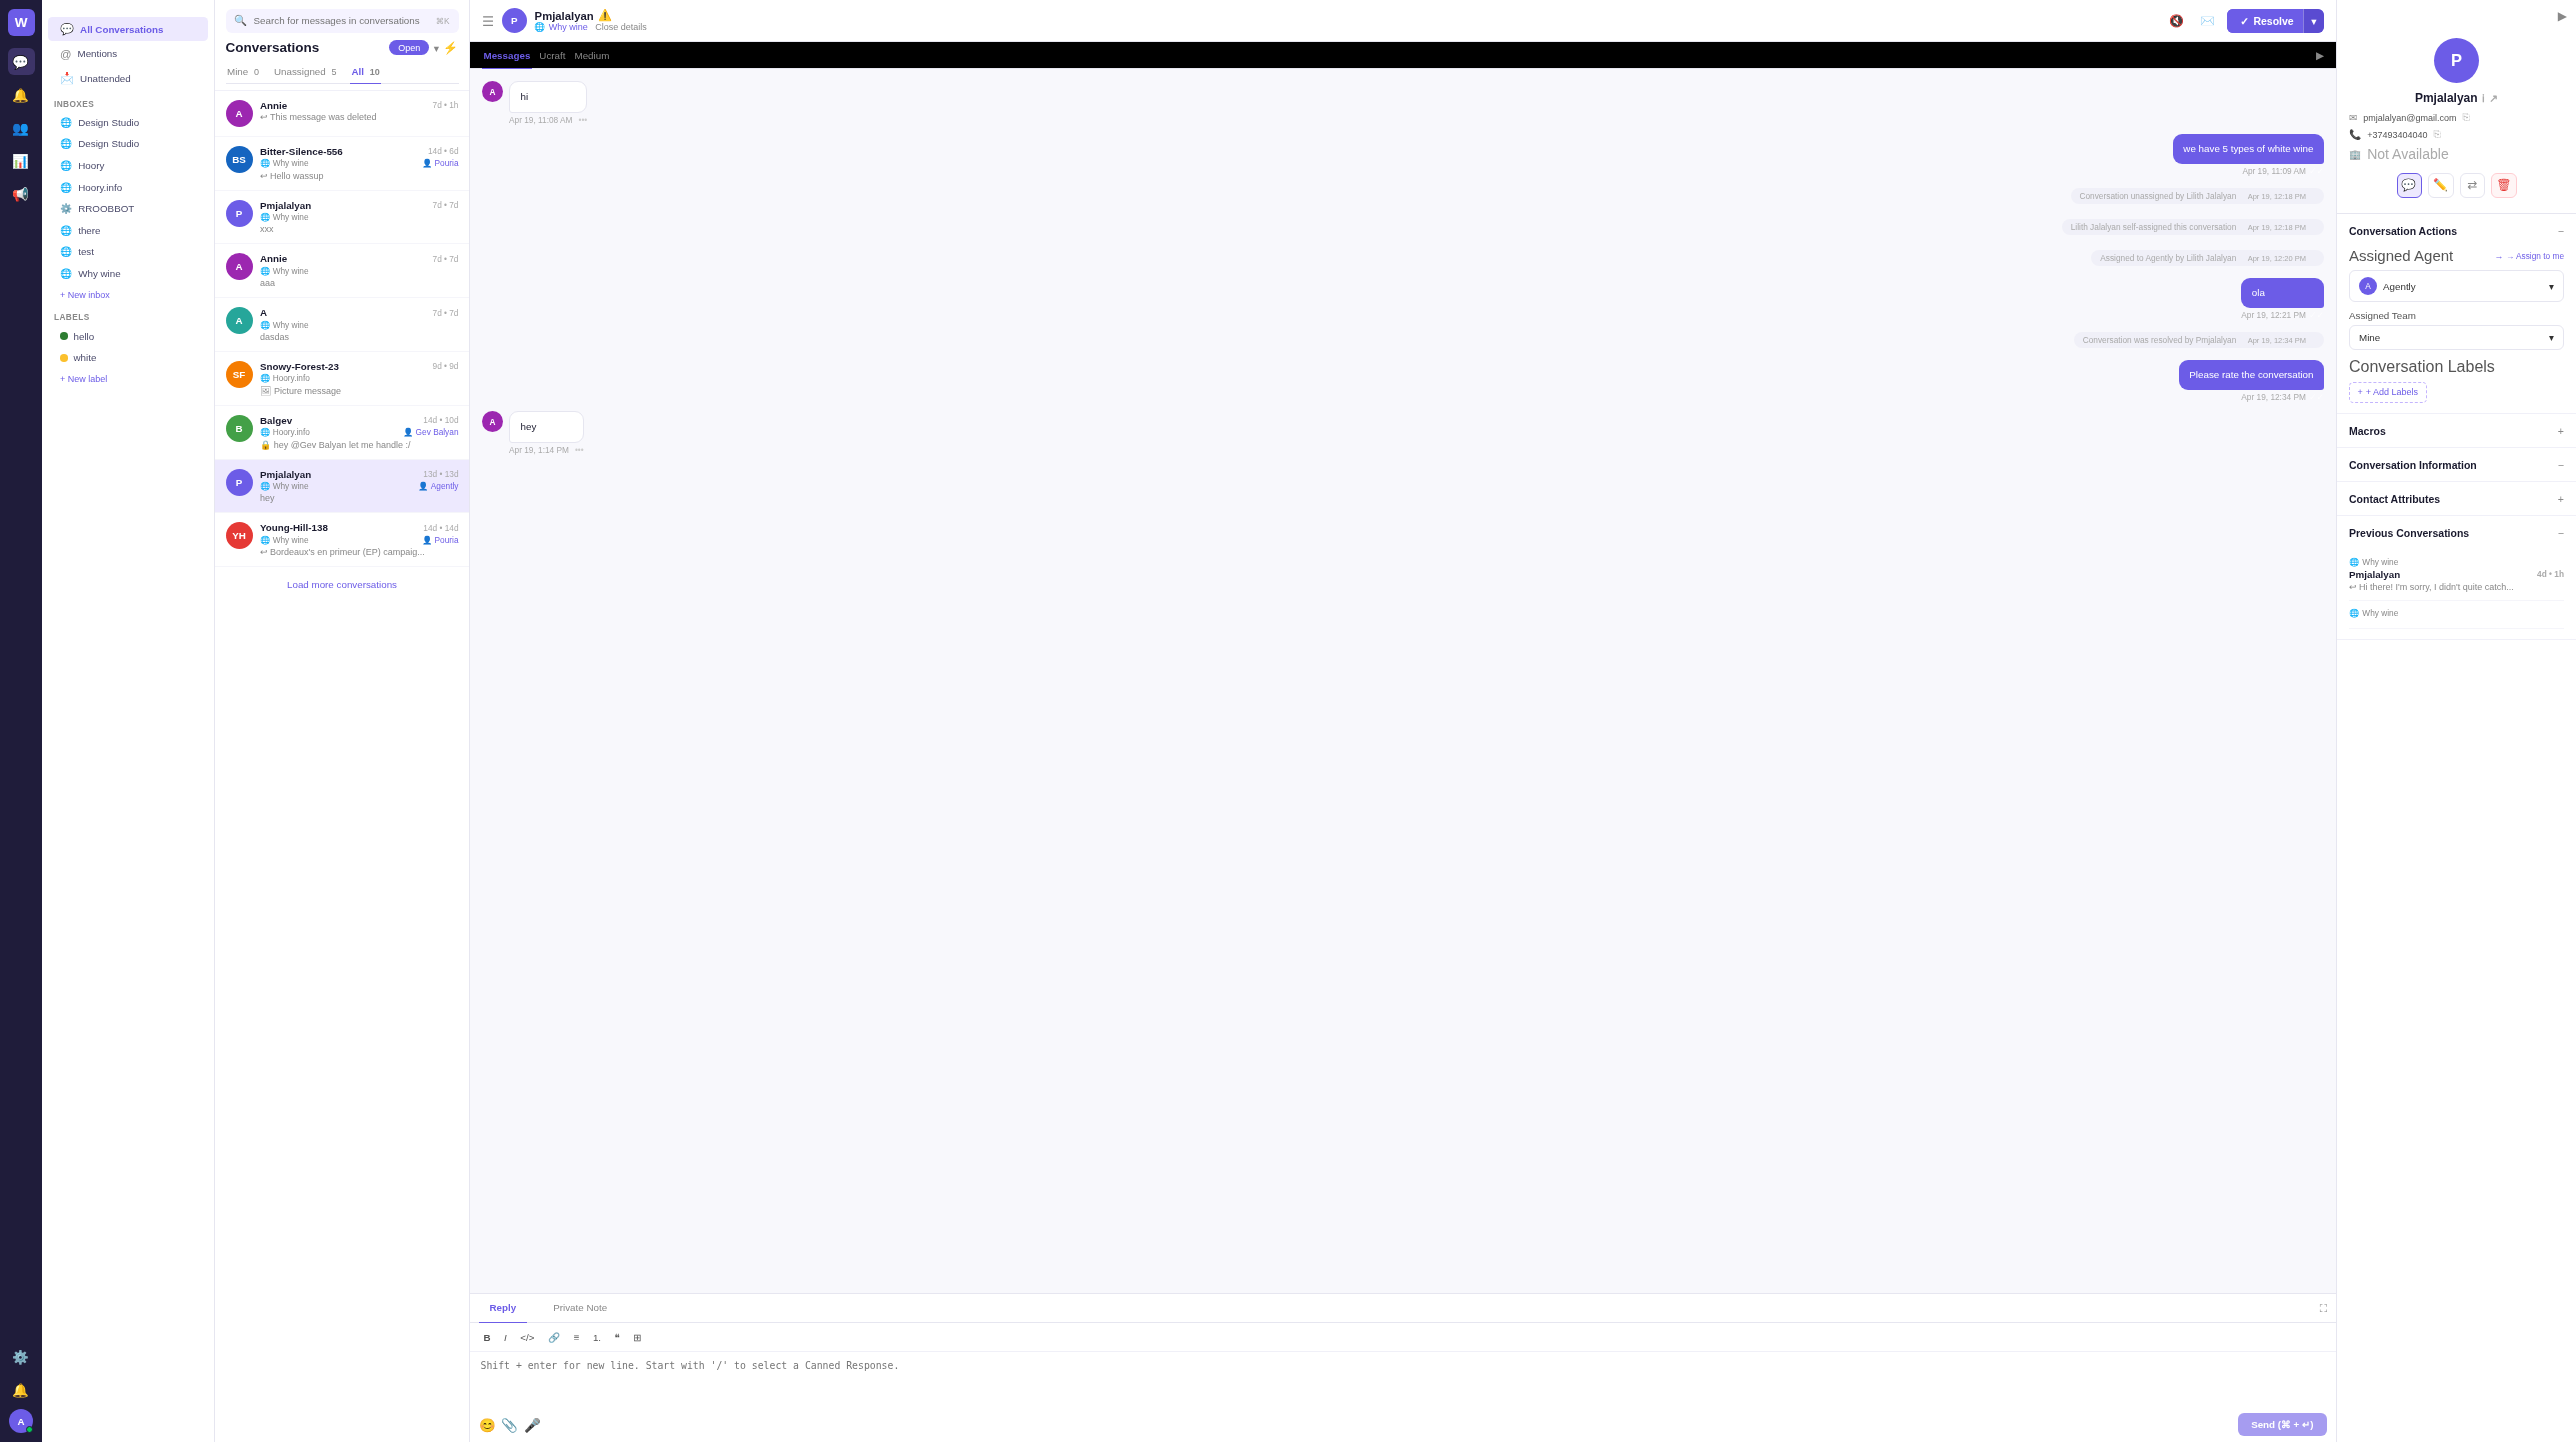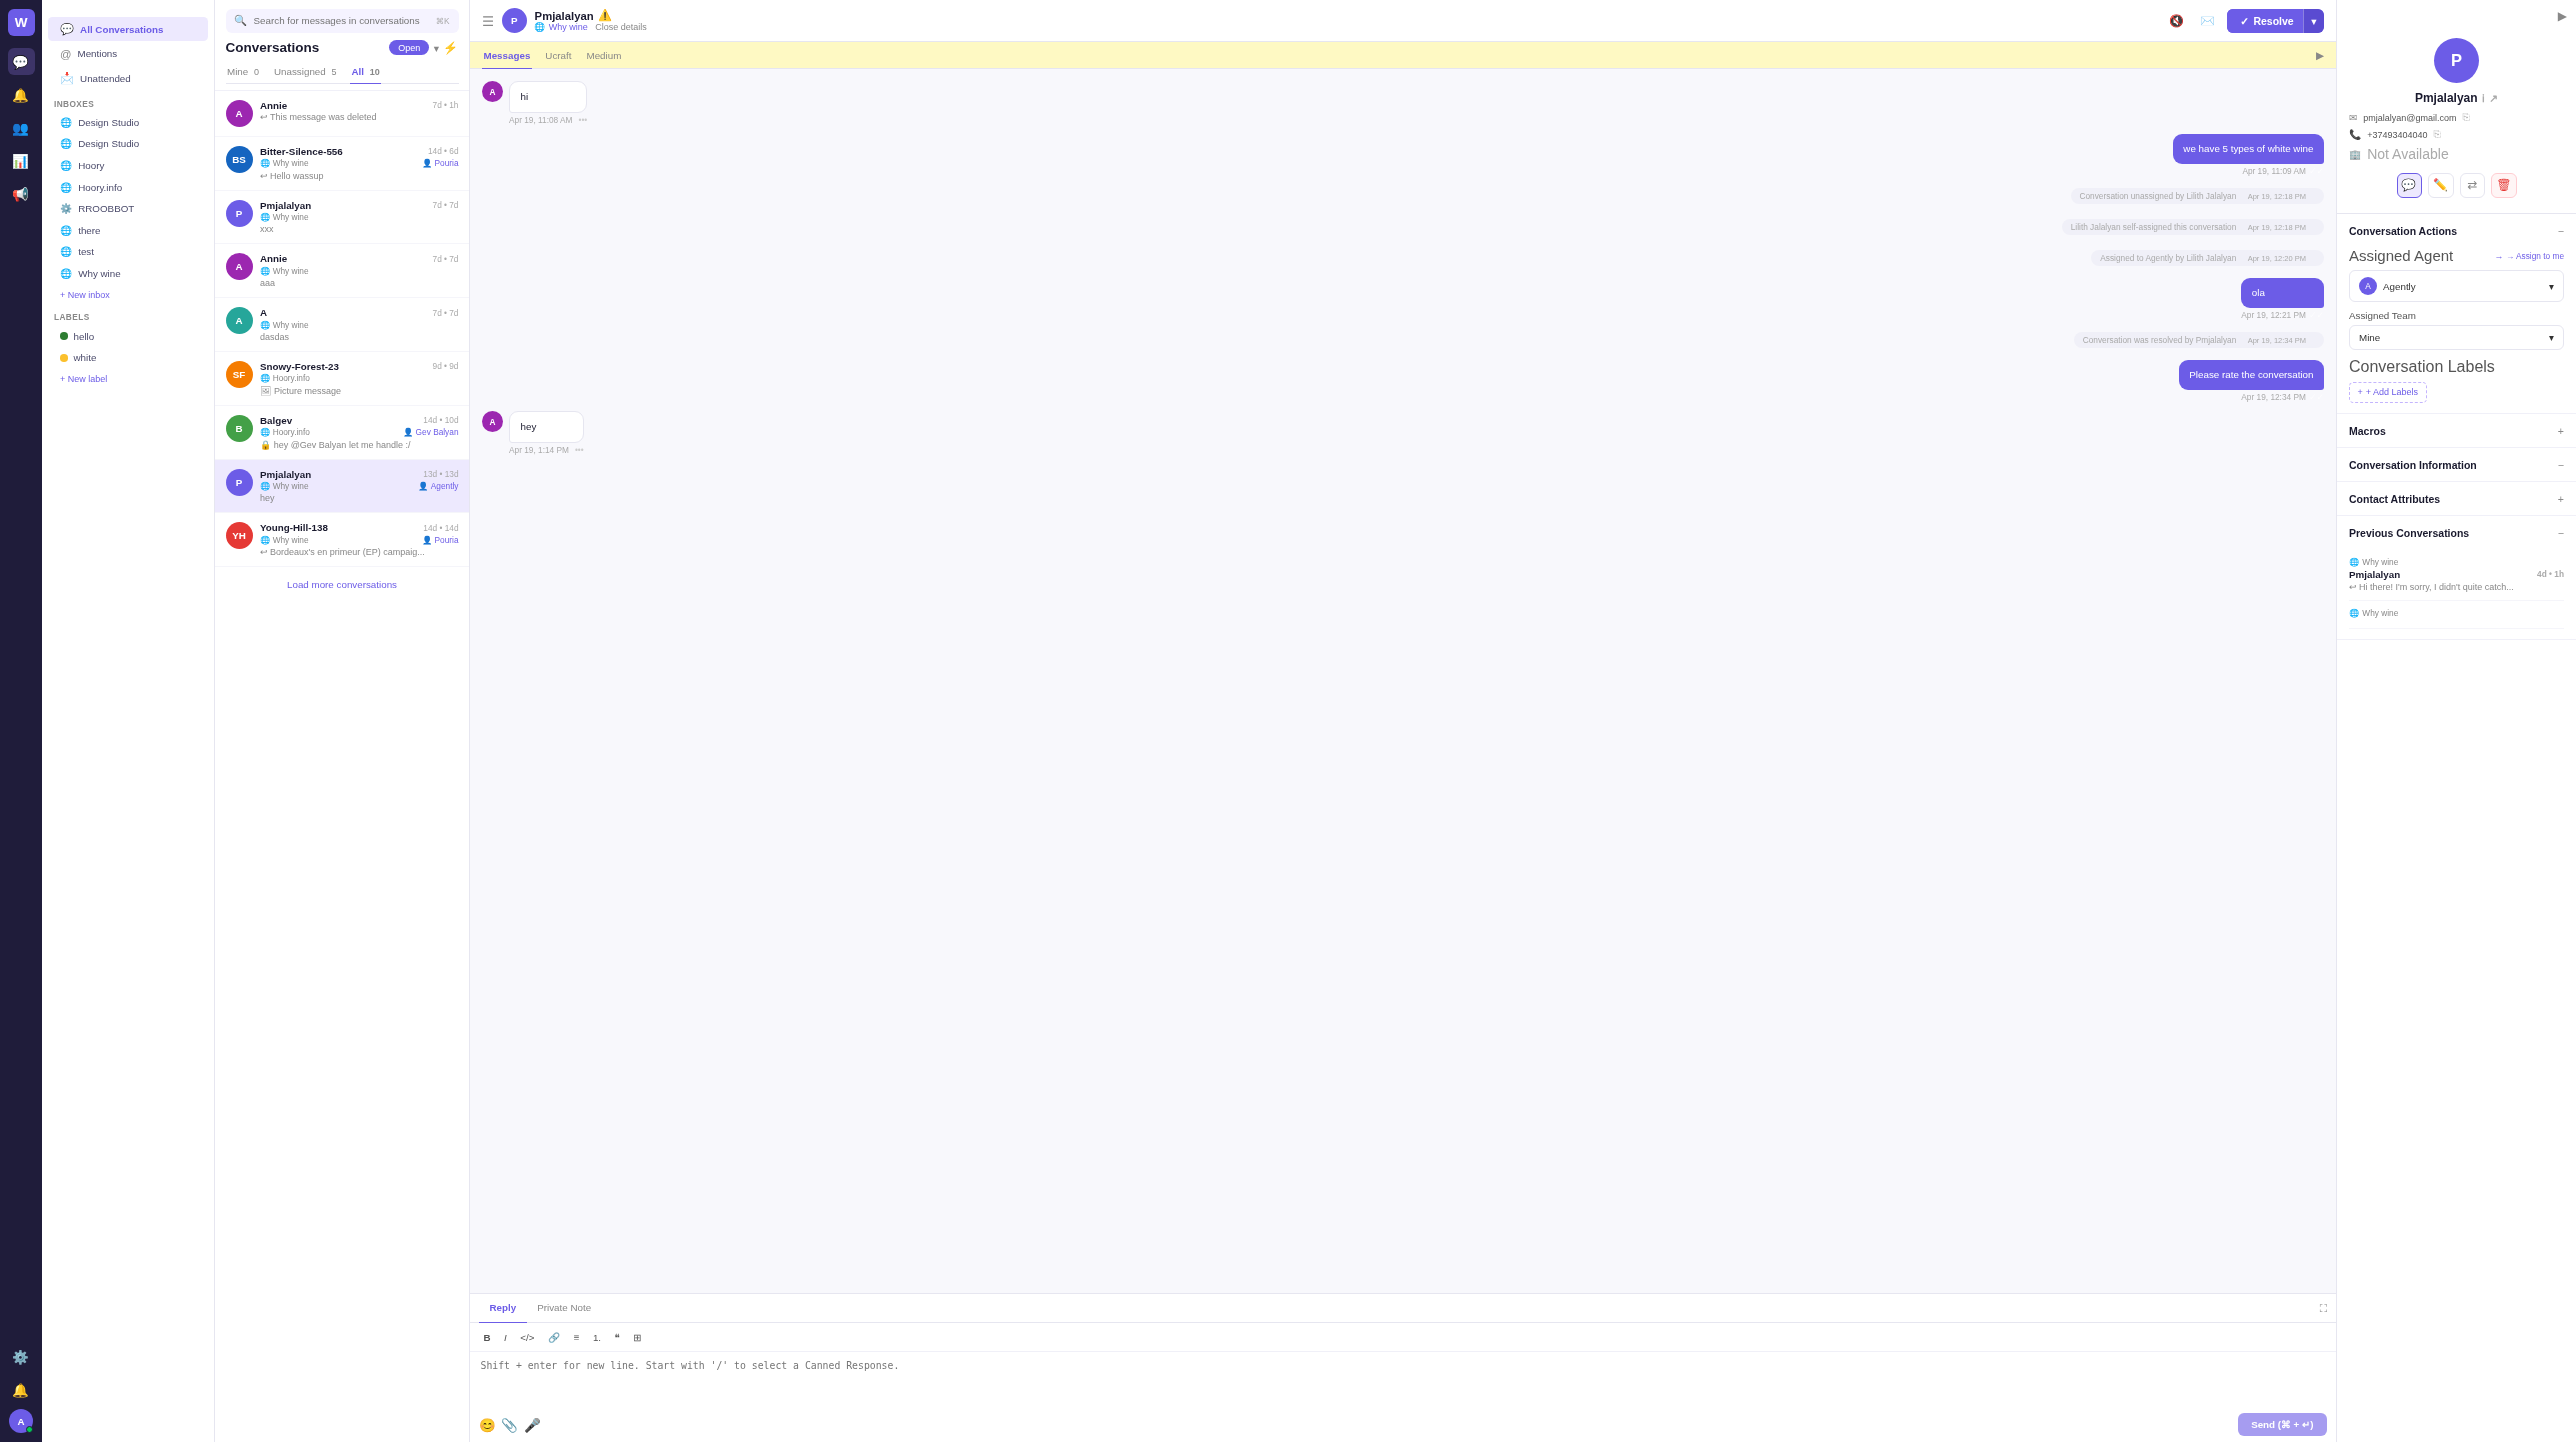--- a/index.html
+++ b/index.html
@@ -70,41 +70,41 @@
     .chat-header { background: white; border-bottom: 0.8px solid #e6e6f0; padding: 0 12px; display: flex; align-items: center; justify-content: space-between; height: 42px; flex-shrink: 0; }
     .chat-header-avatar { width: 25.5px; height: 25.5px; border-radius: 50%; background: #6c5ce7; display: flex; align-items: center; justify-content: center; color: white; font-size: 9.8px; font-weight: 700; }
     .chat-header-name { font-size: 11.3px; font-weight: 700; color: #1a1a2e; display: flex; align-items: center; gap: 4.5px; }
     .chat-header-sub { font-size: 9px; color: #6c5ce7; display: flex; align-items: center; gap: 3px; }
     .chat-header-right { display: flex; align-items: center; gap: 6px; }
     .resolve-btn { background: #6c5ce7; color: white; border: none; border-radius: 6px; padding: 6px 13.5px; font-size: 10.5px; font-weight: 600; cursor: pointer; display: flex; align-items: center; gap: 4.5px; }
     .resolve-btn-arrow { background: #5a4bd1; border-left: 0.8px solid rgba(255,255,255,0.3); padding: 6px 7.5px; border-radius: 0 6px 6px 0; cursor: pointer; color: white; margin-left: -4.5px; }
     .icon-btn { width: 25.5px; height: 25.5px; border-radius: 4.5px; background: transparent; border: none; cursor: pointer; display: flex; align-items: center; justify-content: center; color: #888; font-size: 12px; }
 
     
-    .chat-tabs { background: #fef9c3; border-bottom: 0.8px solid #e6e6f0; padding: 0 12px; display: flex; align-items: center; gap: 12px; flex-shrink: 0; }
+    .chat-tabs { background: #000000; border-bottom: 0.8px solid #e6e6f0; padding: 0 12px; display: flex; align-items: center; gap: 6px; flex-shrink: 0; }
     .chat-tab { font-size: 9.8px; color: #888; padding: 7.5px 1.5px; cursor: pointer; border-bottom: 1.5px solid transparent; margin-bottom: -0.8px; }
     .chat-tab.active { color: #6c5ce7; border-bottom: 1.5px solid #6c5ce7; font-weight: 600; }
     .chat-tab-expand { margin-left: auto; color: #888; cursor: pointer; font-size: 10.5px; }
 
     
     .messages-area { flex: 1; overflow-y: auto; padding: 12px; display: flex; flex-direction: column; gap: 9px; }
     .msg-bubble-left { max-width: 60%; align-self: flex-start; }
     .msg-bubble-right { max-width: 60%; align-self: flex-end; }
     .bubble { padding: 7.5px 10.5px; border-radius: 9px; font-size: 9.8px; line-height: 1.5; }
     .bubble-left { background: white; color: #1a1a2e; border: 0.8px solid #e6e6f0; border-bottom-left-radius: 3px; }
     .bubble-right { background: #6c5ce7; color: white; border-bottom-right-radius: 3px; }
     .msg-time { font-size: 8.3px; color: #aaa; margin-top: 2.3px; display: flex; align-items: center; gap: 3px; }
     .msg-time-right { justify-content: flex-end; }
     .check-icon { color: rgba(255,255,255,0.7); font-size: 9px; }
     .system-msg { text-align: center; font-size: 8.3px; color: #aaa; padding: 3px 0; display: flex; align-items: center; justify-content: flex-end; gap: 4.5px; }
     .system-msg span { background: #f0f0f8; padding: 3px 9px; border-radius: 15px; }
 
     
     .reply-area { background: white; border-top: 0.8px solid #e6e6f0; flex-shrink: 0; }
-    .reply-tabs { display: flex; gap: 0; border-bottom: 0.8px solid #e6e6f0; padding: 0 9px; }
+    .reply-tabs { display: flex; gap: 16px; border-bottom: 0.8px solid #e6e6f0; padding: 0 9px; }
     .reply-tab { padding: 7.5px 10.5px; font-size: 9.8px; color: #888; cursor: pointer; border-bottom: 1.5px solid transparent; margin-bottom: -0.8px; }
     .reply-tab.active { color: #6c5ce7; border-bottom: 1.5px solid #6c5ce7; font-weight: 600; }
     .reply-toolbar { padding: 6px 9px; display: flex; align-items: center; gap: 4.5px; border-bottom: 0.8px solid #f0f0f8; }
     .toolbar-btn { padding: 2.3px 4.5px; border: none; background: transparent; cursor: pointer; color: #555; font-size: 9.8px; border-radius: 3px; }
     .reply-input { padding: 7.5px 10.5px; min-height: 53px; font-size: 9.8px; color: #bbb; border: none; outline: none; resize: none; width: 100%; background: transparent; }
     .reply-footer { padding: 6px 9px; display: flex; align-items: center; justify-content: space-between; }
     .reply-footer-icons { display: flex; gap: 6px; }
     .reply-footer-icon { font-size: 13.5px; color: #888; cursor: pointer; }
     .send-btn { background: #6c5ce7; color: white; border: none; border-radius: 6px; padding: 6px 13.5px; font-size: 9.8px; font-weight: 600; cursor: pointer; opacity: 0.6; }
 

